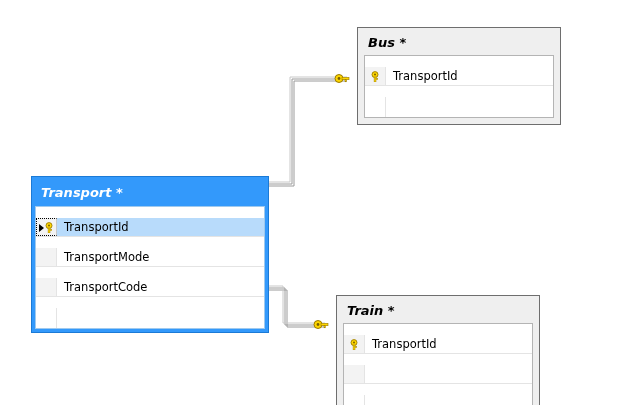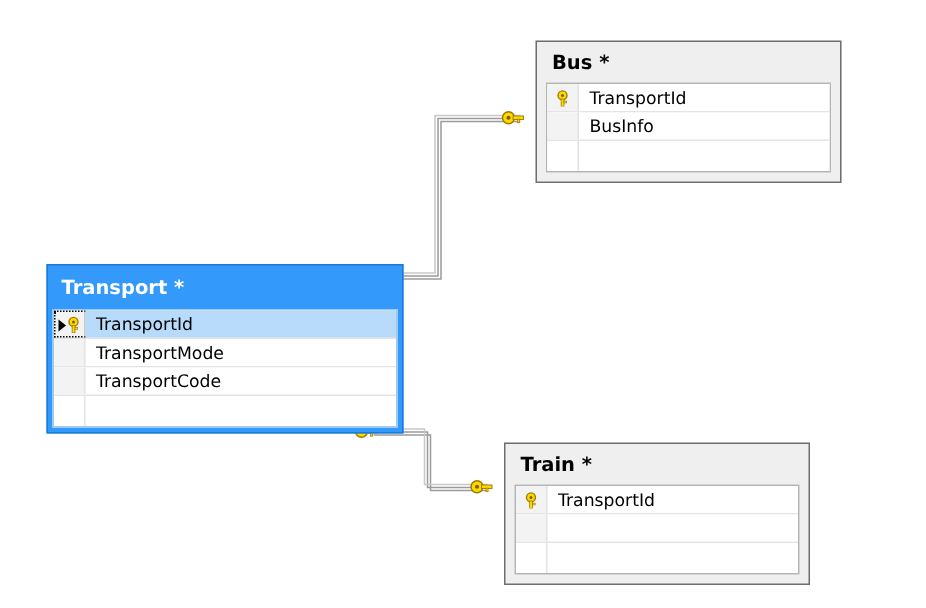--- a/index.html
+++ b/index.html
@@ -44,20 +44,21 @@
     background: #3399fb;
     border: 1px solid #1b7ad6;
     padding: 3px;
   }
 
   .entity-title {
     font-weight: bold;
     font-size: 13px;
     line-height: 15px;
     white-space: nowrap;
+    font-style: italic;
   }
   .entity.unselected .entity-title {
     color: #000000;
     padding: 3px 2px 5px 4px;
   }
   .entity.selected .entity-title {
     color: #ffffff;
     padding: 5px 2px 6px 6px;
   }
 
@@ -71,20 +72,21 @@
   .entity.selected .grid {
     border: 1px solid #9fc9ee;
   }
   .row {
     display: flex;
     align-items: stretch;
     height: 19px;
     border-bottom: 1px solid #e4e4e4;
     box-sizing: border-box;
     background: #ffffff;
+    margin-top: 11px;
   }
   .row.empty {
     height: 20px;
     border-bottom: none;
   }
   .row.highlighted {
     background: #b8dbfb;
   }
   .row-gutter {
     width: 21px;
@@ -199,24 +201,20 @@
       <div class="row">
         <div class="row-gutter">
           <svg class="key-icon" viewBox="0 0 11 11">
             <circle cx="4" cy="3.6" r="3" fill="#ffd700" stroke="#9a7b00" stroke-width="0.9"></circle>
             <circle cx="4" cy="3.6" r="1" fill="#7a6000"></circle>
             <rect x="3.1" y="6" width="1.9" height="5" fill="#ffd700" stroke="#9a7b00" stroke-width="0.5"></rect>
             <rect x="5" y="7.4" width="1.8" height="1.2" fill="#ffd700" stroke="#9a7b00" stroke-width="0.4"></rect>
           </svg>
         </div>
         <div class="row-name">TransportId</div>
-      </div>
-      <div class="row">
-        <div class="row-gutter"></div>
-        <div class="row-name">BusInfo</div>
       </div>
       <div class="row empty">
         <div class="row-gutter"></div>
         <div class="row-name"></div>
       </div>
     </div>
   </div>
 
   <div class="entity selected" style="left:31px; top:176px; width:238px;">
     <div class="entity-title">Transport *</div>

